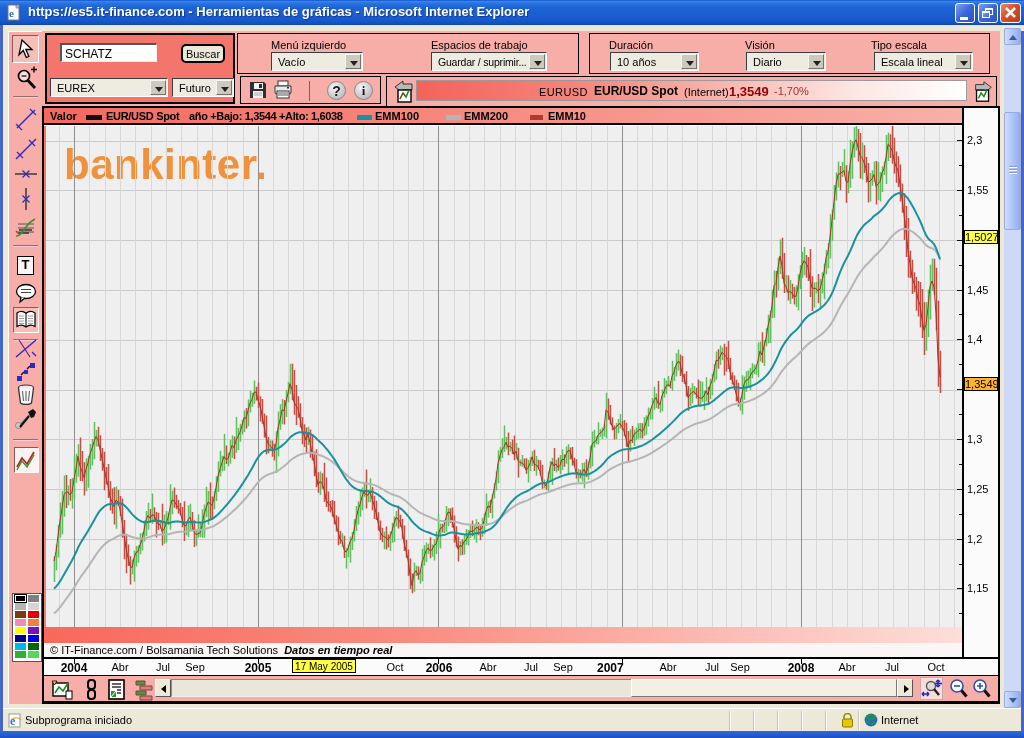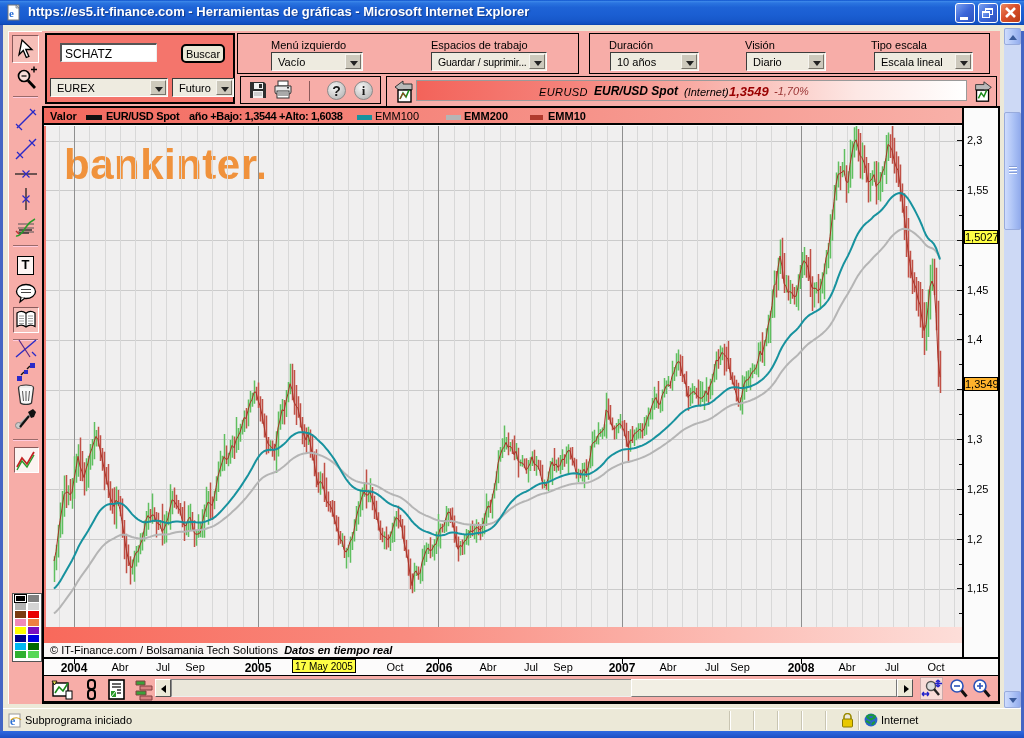--- a/index.html
+++ b/index.html
@@ -206,21 +206,21 @@
     <path d="M2 6h16v6a2 2 0 01-2 2H4a2 2 0 01-2-2z" fill="#e8e8e8" stroke="#333"></path>
     <rect x="4" y="11" width="12" height="7" fill="#fff" stroke="#333"></rect>
     <path d="M5 13h10M5 15h10" stroke="#555"></path>
     <rect x="14" y="7" width="2" height="1.5" fill="#333"></rect>
   </svg>
   <div class="abs" style="left:68px;top:4px;width:1px;height:20px;background:#8a5a5a;"></div>
   <div class="abs" style="left:86px;top:4px;width:19px;height:19px;border-radius:50%;background:radial-gradient(circle at 38% 32%,#f5f5f5,#c2c2c2 70%,#a8a8a8);border:1px solid #8a8a8a;font-size:14px;font-weight:bold;text-align:center;line-height:18px;color:#1a1a1a;">?</div>
   <div class="abs" style="left:113px;top:4px;width:19px;height:19px;border-radius:50%;background:radial-gradient(circle at 38% 32%,#f5f5f5,#c2c2c2 70%,#a8a8a8);border:1px solid #8a8a8a;font-size:13px;font-weight:bold;text-align:center;line-height:18px;color:#1a1a1a;font-family:'Liberation Serif',serif;">i</div>
 </div>
 
-<div class="abs blk salmon" style="left:386px;top:76px;width:611px;height:36px;font-style:italic;">
+<div class="abs blk salmon" style="left:386px;top:76px;width:611px;height:36px;">
   <svg class="abs" style="left:4px;top:2px" width="26" height="25" viewBox="0 0 26 25">
     <path d="M12 2L4 8l8 6V11h9V5h-9z" fill="#b9b9b9" stroke="#333" stroke-width="1"></path>
     <rect x="7" y="11" width="13" height="12" fill="#fff" stroke="#000" stroke-width="1.4"></rect>
     <path d="M9 20l3-6 3 4 3-7" fill="none" stroke="#1a8a1a" stroke-width="1.6"></path>
     <path d="M9 20l3-6 3 4" fill="none" stroke="#cc2222" stroke-width=".8"></path>
   </svg>
   <div class="abs" style="left:29px;top:3px;width:551px;height:21px;background:linear-gradient(90deg,#f3635a 0%,#f5837b 28%,#f9b4ad 55%,#fde7e4 80%,#fff 100%);border:1px solid #9a9a9a;">
     <span class="abs" style="left:122px;top:5px;font-size:11px;letter-spacing:0.4px;">EURUSD</span>
     <span class="abs" style="left:177px;top:3px;font-size:12px;font-weight:bold;white-space:nowrap;">EUR/USD Spot</span>
     <span class="abs" style="left:267px;top:5px;font-size:11px;">(Internet)</span>
@@ -237,21 +237,21 @@
 
 <div class="abs" style="left:42px;top:106px;width:958px;height:598px;border:2px solid #000;background:#fbfbfb;">
 </div>
 
 <div class="abs" style="left:44px;top:108px;width:918px;height:17px;background:linear-gradient(90deg,#f3695e,#f8b0a8);border-bottom:2px solid #000;">
   <span class="abs lbl" style="left:6px;top:2px;font-weight:bold;">Valor</span>
   <div class="abs" style="left:42px;top:7px;width:16px;height:5px;background:#111;"></div>
   <span class="abs lbl" style="left:62px;top:2px;font-weight:bold;letter-spacing:-0.3px;">EUR/USD Spot</span>
   <span class="abs lbl" style="left:145px;top:2px;font-weight:bold;letter-spacing:-0.35px;white-space:nowrap;">año +Bajo: 1,3544 +Alto: 1,6038</span>
   <div class="abs" style="left:313px;top:7px;width:15px;height:5px;background:#17929e;"></div>
-  <span class="abs lbl" style="left:331px;top:2px;font-weight:normal;">EMM100</span>
+  <span class="abs lbl" style="left:331px;top:2px;font-weight:bold;">EMM100</span>
   <div class="abs" style="left:402px;top:7px;width:15px;height:5px;background:#b5b5b5;"></div>
   <span class="abs lbl" style="left:420px;top:2px;font-weight:bold;">EMM200</span>
   <div class="abs" style="left:486px;top:7px;width:13px;height:5px;background:#b03a2e;"></div>
   <span class="abs lbl" style="left:504px;top:2px;font-weight:bold;">EMM10</span>
 </div>
 
 <div class="abs" style="left:44px;top:126px;width:2px;height:501px;background:linear-gradient(180deg,#f2786e,#f38077);"></div>
 <div class="abs" style="left:46px;top:126px;width:916px;height:501px;background:#f0efef;"></div>
 <div class="abs" style="left:64px;top:141px;font-size:42px;font-weight:bold;color:#f0923c;letter-spacing:0.5px;font-family:'Liberation Sans',sans-serif;">bankinter.</div>
 <svg width="916" height="501" viewBox="0 0 916 501" style="position:absolute;left:46px;top:126px">
@@ -309,21 +309,21 @@
     <div class="abs" style="left:5px;top:2px;width:50px;text-align:center;font-size:12px;font-weight:bold;">2004</div>
     <div class="abs" style="left:51px;top:2px;width:50px;text-align:center;font-size:11px;font-weight:normal;">Abr</div>
     <div class="abs" style="left:94px;top:2px;width:50px;text-align:center;font-size:11px;font-weight:normal;">Jul</div>
     <div class="abs" style="left:126px;top:2px;width:50px;text-align:center;font-size:11px;font-weight:normal;">Sep</div>
     <div class="abs" style="left:189px;top:2px;width:50px;text-align:center;font-size:12px;font-weight:bold;">2005</div>
     <div class="abs" style="left:326px;top:2px;width:50px;text-align:center;font-size:11px;font-weight:normal;">Oct</div>
     <div class="abs" style="left:370px;top:2px;width:50px;text-align:center;font-size:12px;font-weight:bold;">2006</div>
     <div class="abs" style="left:419px;top:2px;width:50px;text-align:center;font-size:11px;font-weight:normal;">Abr</div>
     <div class="abs" style="left:462px;top:2px;width:50px;text-align:center;font-size:11px;font-weight:normal;">Jul</div>
     <div class="abs" style="left:494px;top:2px;width:50px;text-align:center;font-size:11px;font-weight:normal;">Sep</div>
-    <div class="abs" style="left:553px;top:2px;width:50px;text-align:center;font-size:12px;font-weight:bold;">2007</div>
+    <div class="abs" style="left:553px;top:2px;width:50px;font-size:12px;font-weight:bold;">2007</div>
     <div class="abs" style="left:599px;top:2px;width:50px;text-align:center;font-size:11px;font-weight:normal;">Abr</div>
     <div class="abs" style="left:643px;top:2px;width:50px;text-align:center;font-size:11px;font-weight:normal;">Jul</div>
     <div class="abs" style="left:671px;top:2px;width:50px;text-align:center;font-size:11px;font-weight:normal;">Sep</div>
     <div class="abs" style="left:732px;top:2px;width:50px;text-align:center;font-size:12px;font-weight:bold;">2008</div>
     <div class="abs" style="left:778px;top:2px;width:50px;text-align:center;font-size:11px;font-weight:normal;">Abr</div>
     <div class="abs" style="left:823px;top:2px;width:50px;text-align:center;font-size:11px;font-weight:normal;">Jul</div>
     <div class="abs" style="left:867px;top:2px;width:50px;text-align:center;font-size:11px;font-weight:normal;">Oct</div>
     <div class="abs" style="left:30px;top:0;width:1px;height:5px;background:#000;"></div>
     <div class="abs" style="left:214px;top:0;width:1px;height:5px;background:#000;"></div>
     <div class="abs" style="left:394px;top:0;width:1px;height:5px;background:#000;"></div>

